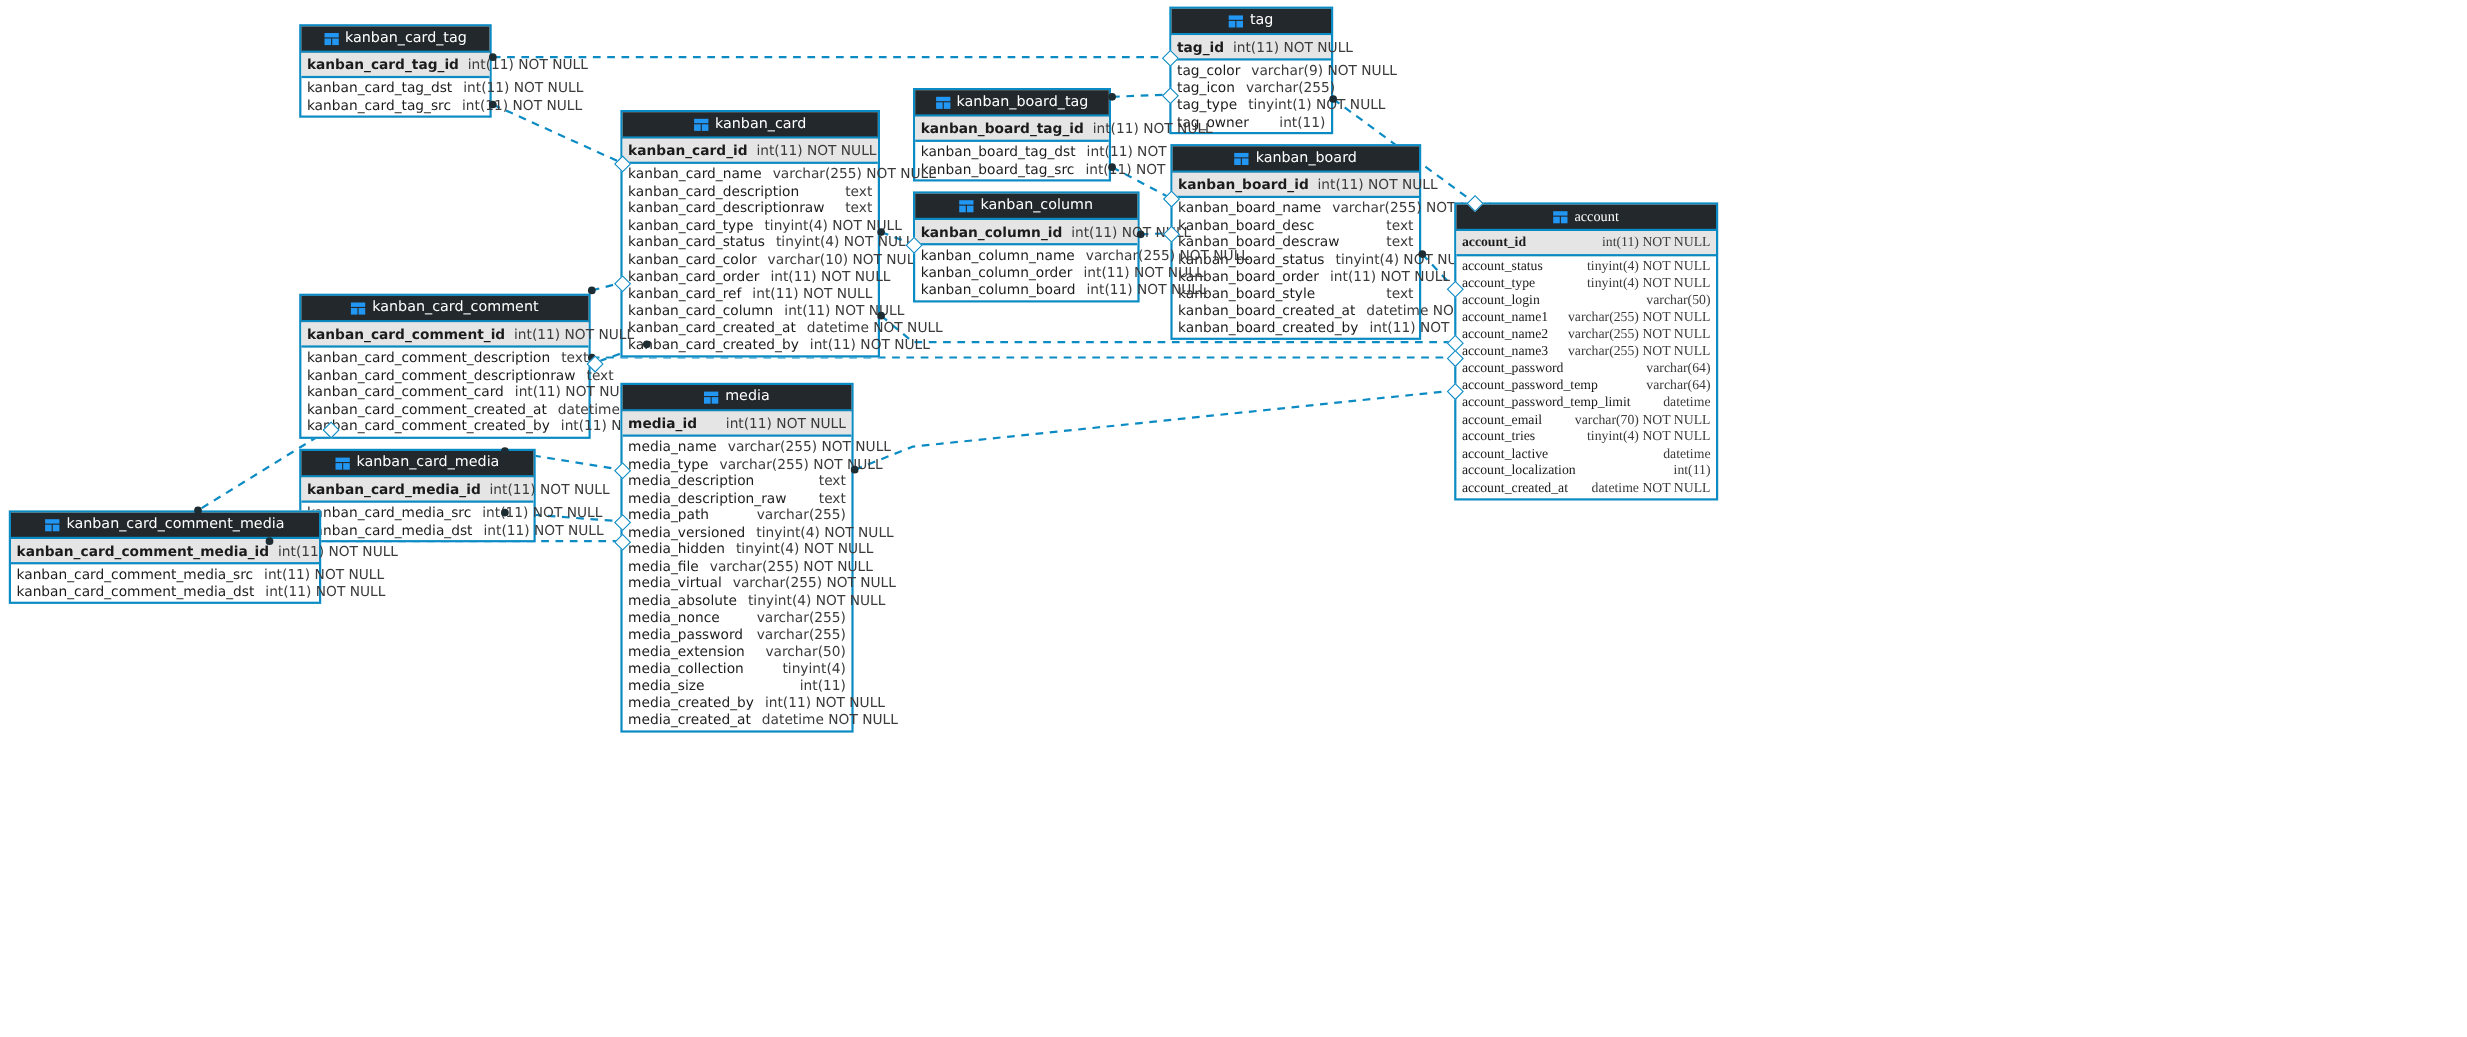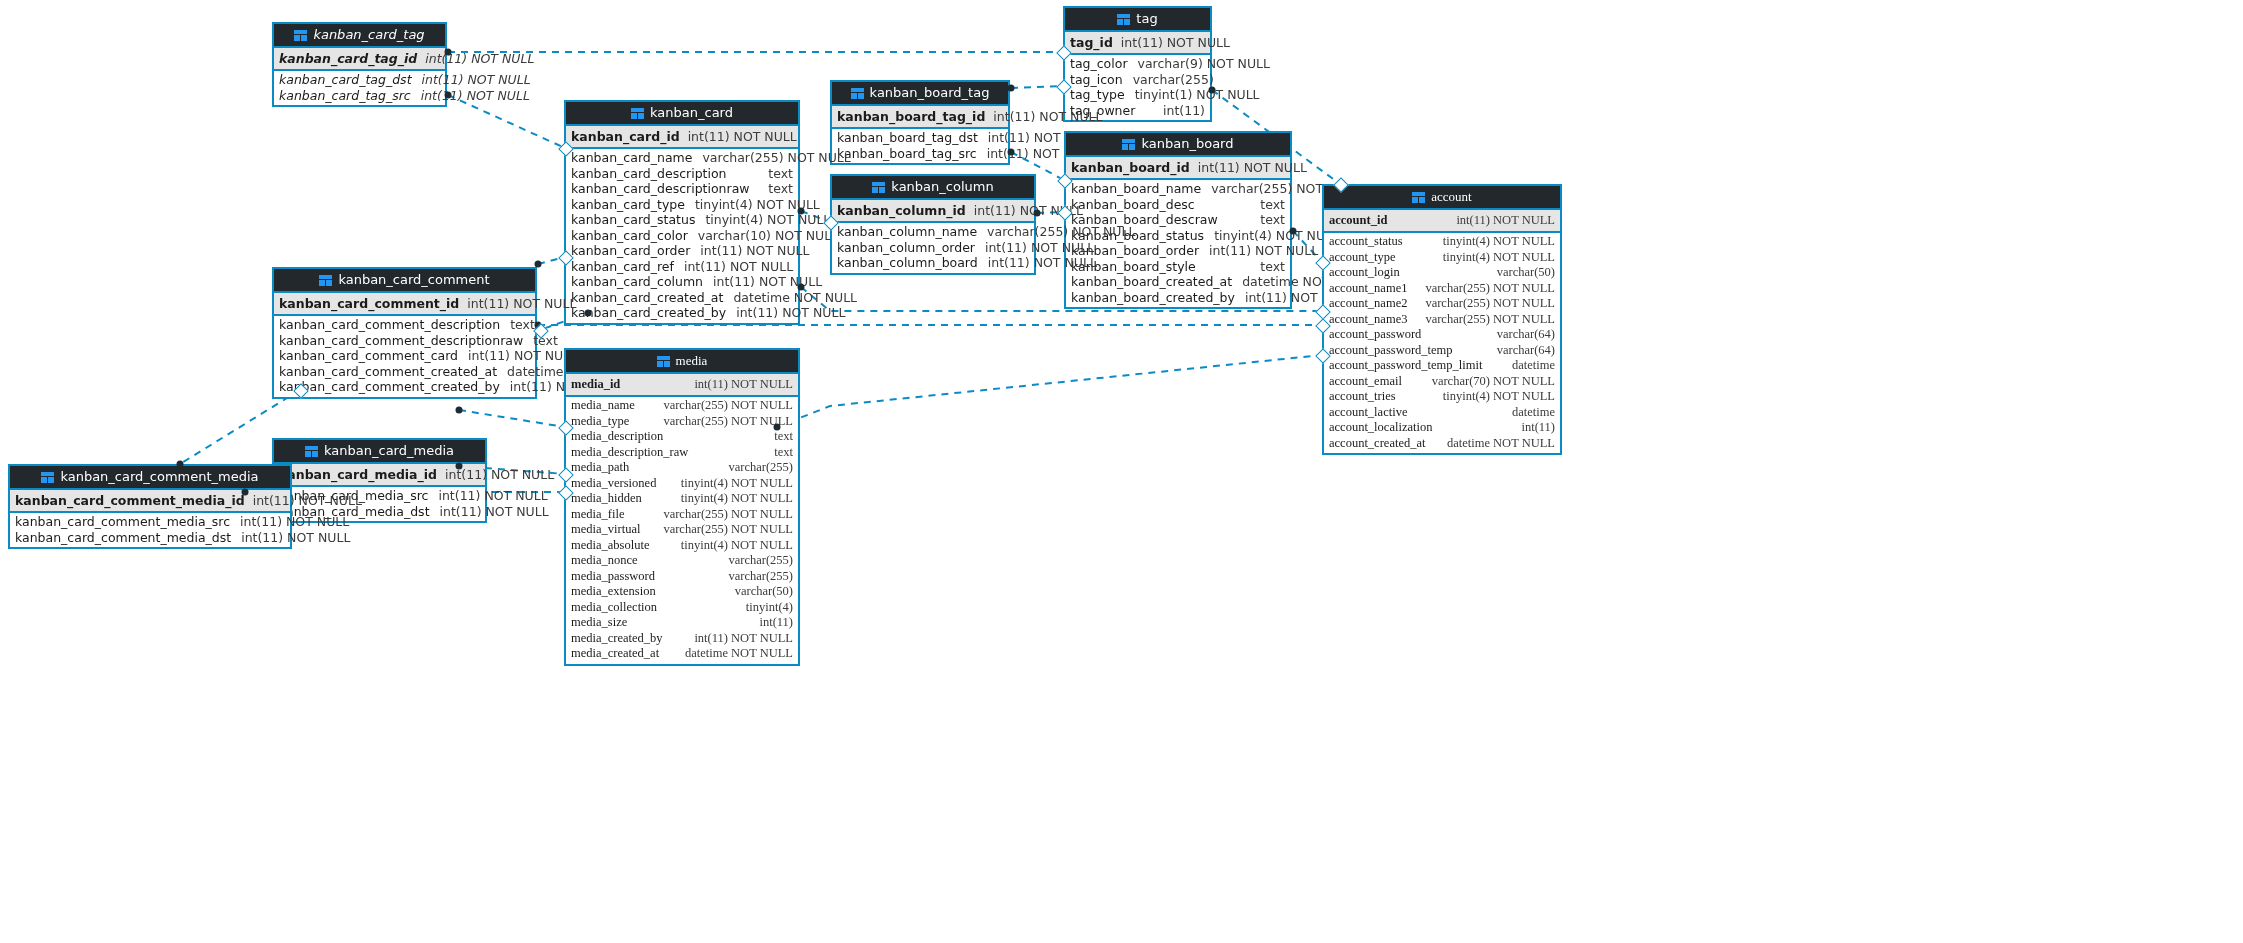--- a/index.html
+++ b/index.html
@@ -136,21 +136,21 @@
       <polyline points="1212,90 1340,184" fill="none" stroke="#0b8bc4" stroke-width="2" stroke-dasharray="7 6"></polyline>
       <polyline points="538,325 1322,325" fill="none" stroke="#0b8bc4" stroke-width="2" stroke-dasharray="7 6"></polyline>
       <polyline points="538,264 565,257" fill="none" stroke="#0b8bc4" stroke-width="2" stroke-dasharray="7 6"></polyline>
       <polyline points="588,313 540,330" fill="none" stroke="#0b8bc4" stroke-width="2" stroke-dasharray="7 6"></polyline>
       <polyline points="300,390 180,464" fill="none" stroke="#0b8bc4" stroke-width="2" stroke-dasharray="7 6"></polyline>
       <polyline points="459,410 565,427" fill="none" stroke="#0b8bc4" stroke-width="2" stroke-dasharray="7 6"></polyline>
       <polyline points="459,466 565,474" fill="none" stroke="#0b8bc4" stroke-width="2" stroke-dasharray="7 6"></polyline>
       <polyline points="245,492 565,492" fill="none" stroke="#0b8bc4" stroke-width="2" stroke-dasharray="7 6"></polyline>
       <polyline points="777,427 830,406 1322,355" fill="none" stroke="#0b8bc4" stroke-width="2" stroke-dasharray="7 6"></polyline>
     </svg>
-<div class="entity" style="left: 272px; top: 22px; width: 175px; font-style: italic;">
+<div class="entity" style="left: 272px; top: 22px; width: 175px;">
       <div class="entity-header">
         <span class="table-icon">
           <i class="top"></i>
           <i class="bl"></i>
           <i class="br"></i>
         </span>
         <span>kanban_card_tag</span>
       </div>
       <div class="pk-row">
         <span>kanban_card_tag_id</span>
@@ -460,21 +460,21 @@
         <div class="field-row">
           <span>kanban_card_comment_created_at</span>
           <span class="ftype">datetime NOT NULL</span>
         </div>
         <div class="field-row">
           <span>kanban_card_comment_created_by</span>
           <span class="ftype">int(11) NOT NULL</span>
         </div>
       </div>
     </div>
-    <div class="entity" style="left: 564px; top: 348px; width: 236px; font-family: Liberation Serif, serif;">
+    <div class="entity" style="left: 564px; top: 348px; width: 212px;">
       <div class="entity-header">
         <span class="table-icon">
           <i class="top"></i>
           <i class="bl"></i>
           <i class="br"></i>
         </span>
         <span>media</span>
       </div>
       <div class="pk-row">
         <span>media_id</span>
@@ -544,21 +544,21 @@
         <div class="field-row">
           <span>media_created_by</span>
           <span class="ftype">int(11) NOT NULL</span>
         </div>
         <div class="field-row">
           <span>media_created_at</span>
           <span class="ftype">datetime NOT NULL</span>
         </div>
       </div>
     </div>
-    <div class="entity" style="left: 272px; top: 408px; width: 215px; margin-top: 30px;">
+    <div class="entity" style="left: 272px; top: 408px; width: 215px;">
       <div class="entity-header">
         <span class="table-icon">
           <i class="top"></i>
           <i class="bl"></i>
           <i class="br"></i>
         </span>
         <span>kanban_card_media</span>
       </div>
       <div class="pk-row">
         <span>kanban_card_media_id</span>

